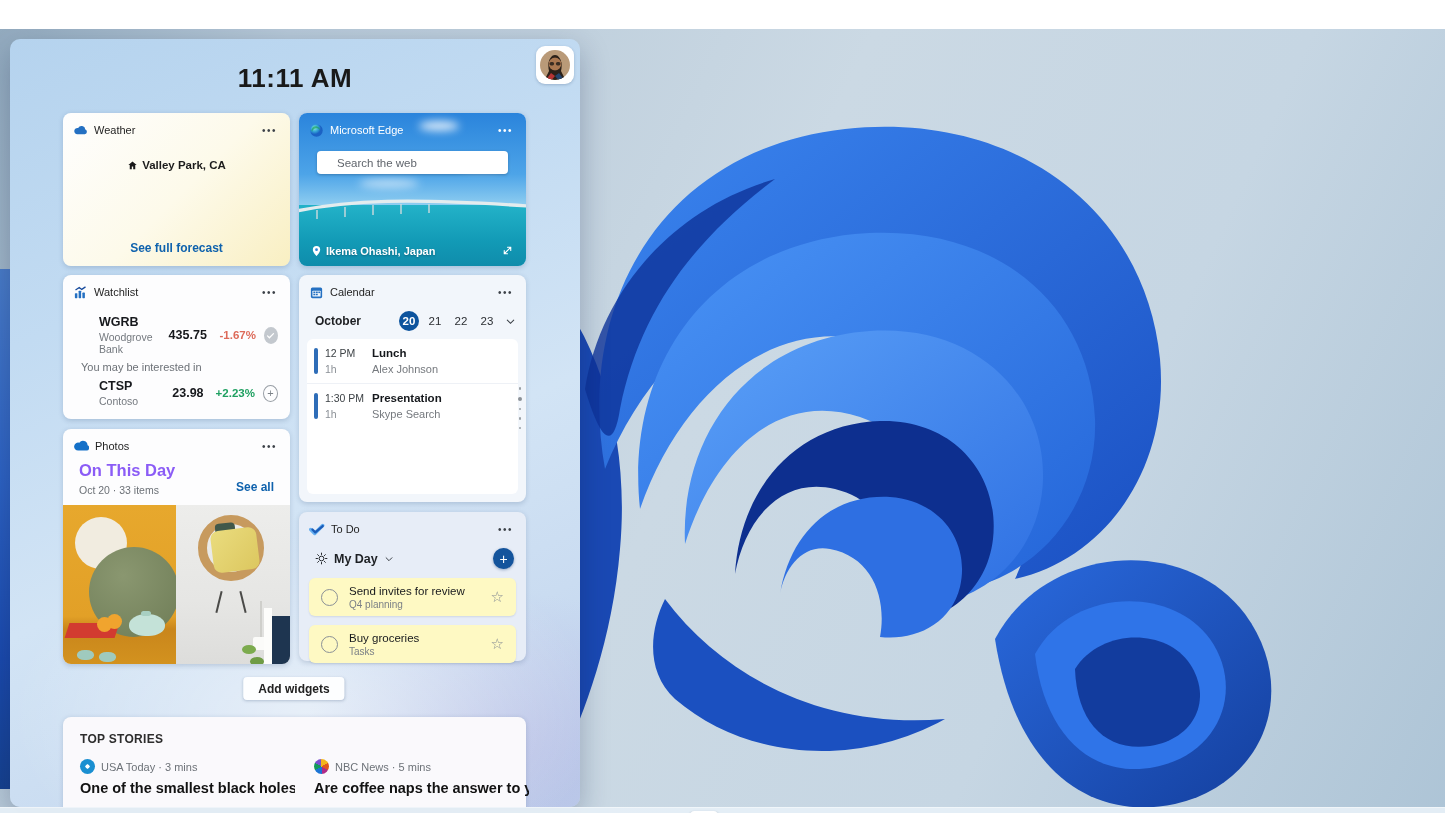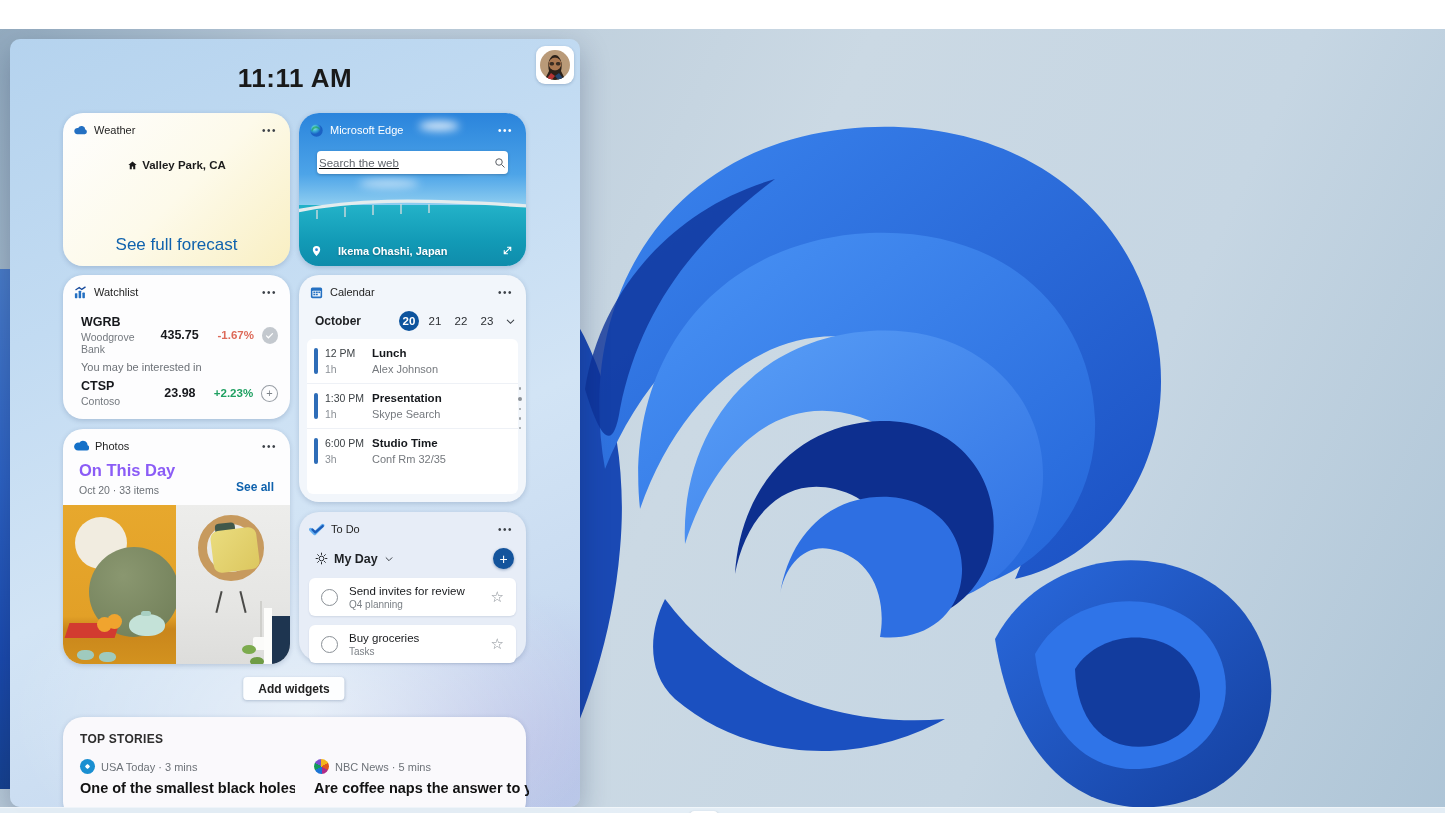--- a/index.html
+++ b/index.html
@@ -20,21 +20,21 @@
       radial-gradient(420px 260px at 52% 88%, rgba(255,255,255,.55), rgba(255,255,255,0) 70%),
       radial-gradient(300px 220px at 88% 92%, rgba(168,150,215,.28), rgba(168,150,215,0) 70%),
       linear-gradient(155deg,#b5d3ee 0%,#c2dbf2 30%,#d2e4f5 58%,#cadcf1 78%,#bccfeb 100%);
     box-shadow:0 10px 30px rgba(10,30,70,.28); }
 
   .clock { position:absolute; top:24px; left:0; width:570px; text-align:center;
     font-size:26px; font-weight:700; color:#191919; letter-spacing:.5px; }
   .avatar { position:absolute; left:526px; top:7px; width:38px; height:38px; border-radius:9px;
     background:#fff; box-shadow:0 1px 3px rgba(30,60,100,.25); display:flex; align-items:center; justify-content:center; }
 
-  .card { position:absolute; border-radius:20px; background:#fdfdfe;
+  .card { position:absolute; border-radius:8px; background:#fdfdfe;
     box-shadow:0 1.5px 5px rgba(25,55,100,.18); }
   .card-head { position:absolute; top:8px; left:10px; right:8px; height:18px;
     display:flex; align-items:center; gap:6px; }
   .card-title { font-size:11px; color:#1f1f1f; }
   .menu-dots { margin-left:auto; font-size:10px; letter-spacing:1.5px; color:#3c4148;
     padding:2px 5px; border-radius:9px; cursor:default; }
   .light .card-title { color:#fff; }
   .light .menu-dots { color:#fff; }
 
   
@@ -46,39 +46,39 @@
   .sun-ball { width:34px; height:34px; border-radius:50%;
     background:radial-gradient(circle at 35% 32%,#ffe27a,#f8b736 58%,#ef9e17); }
   .temp-num { font-size:38px; font-weight:400; color:#191919; margin-left:15px; letter-spacing:-2px; }
   .unit-toggle { display:flex; flex-direction:column; align-items:center; margin-left:4px; margin-top:-4px; }
   .unit-f { font-size:10.5px; font-weight:700; color:#222; border-bottom:1.6px solid #333; padding:0 1px 1px; }
   .unit-c { font-size:9px; color:#9aa0a6; margin-top:1px; }
   .cond-block { margin-left:auto; text-align:right; }
   .cond-main { font-size:11px; color:#222; }
   .cond-precip { margin-top:5px; font-size:11px; color:#222; display:flex; justify-content:flex-end; align-items:center; gap:2px; }
   .forecast-link { position:absolute; bottom:11px; width:100%; text-align:center;
-    font-size:17px; font-weight:400; color:#0f62ad; cursor:pointer; }
+    font-size:12px; font-weight:700; color:#0f62ad; cursor:pointer; }
 
   
   .edgew { left:289px; top:74px; width:227px; height:153px; overflow:hidden; }
   .edge-sky { position:absolute; inset:0; background:linear-gradient(#2a84dc 0%,#4da4e8 40%,#8ecdf0 60%); }
   .edge-sea { position:absolute; left:0; right:0; top:60%; bottom:0;
     background:linear-gradient(#23b2c8,#129ab6 60%,#0f8cab); }
   .cloud { position:absolute; background:rgba(255,255,255,.8); border-radius:50%; filter:blur(4px); }
   .searchbox { position:absolute; top:38px; left:18px; right:18px; height:23px; background:#fff;
-    border-radius:4px; box-shadow:0 1px 3px rgba(0,30,60,.3); display:flex; align-items:center; padding:0 2px;text-decoration:underline; }
+    border-radius:4px; box-shadow:0 1px 3px rgba(0,30,60,.3); display:flex; align-items:center; padding:0 20px; }
   .searchbox input { border:none; outline:none; flex:1; font-size:11.5px; color:#333;
     font-family:"Liberation Sans",sans-serif; background:transparent; }
   .searchbox input::placeholder { color:#61666d; }
-  .edge-bottom { position:absolute; left:12px; right:12px; bottom:9px; display:flex; align-items:center; gap:16px; }
+  .edge-bottom { position:absolute; left:12px; right:12px; bottom:9px; display:flex; align-items:center; gap:4px; }
   .edge-loc { font-size:11px; font-weight:700; color:#fff; text-shadow:0 1px 2px rgba(0,40,60,.4); }
 
   
   .watchlist { left:53px; top:236px; width:227px; height:144px; }
-  .stock-row { position:absolute; left:18px; right:12px; display:flex; align-items:center; }
+  .stock-row { position:absolute; left:36px; right:12px; display:flex; align-items:center; }
   .stock-names { width:84px; }
   .stock-sym { font-size:12.5px; font-weight:700; color:#17191d; }
   .stock-co { font-size:10.5px; color:#74797f; margin-top:2px; }
   .stock-price { margin-left:auto; font-size:12.5px; font-weight:700; color:#17191d; }
   .stock-chg { width:52px; text-align:right; font-size:11.5px; font-weight:700; margin-left:6px; }
   .chg-down { color:#dd6a59; }
   .chg-up { color:#1fa061; }
   .chk-circle { width:17px; height:17px; border-radius:50%; background:#c3c8ce; margin-left:8px;
     display:flex; align-items:center; justify-content:center; }
   .add-circle { width:17px; height:17px; border-radius:50%; border:1.2px solid #989ea5; margin-left:8px;
@@ -119,21 +119,21 @@
   .ph-left { width:113px; background:linear-gradient(#e7a82d 0%,#e2a027 70%,#c9861b 78%,#d3921f 100%); }
   .ph-right { width:114px; background:linear-gradient(#ededeb 0%,#e6e6e4 60%,#dddddb 100%); }
   .shape { position:absolute; }
 
   
   .todow { left:289px; top:473px; width:227px; height:149px; background:#e7edf7; }
   .myday-row { position:absolute; top:36px; left:16px; right:12px; display:flex; align-items:center; gap:6px; }
   .myday-label { font-size:12.5px; font-weight:700; color:#1d2024; }
   .todo-add { margin-left:auto; width:21px; height:21px; border-radius:50%; background:#14549c; color:#fff;
     font-size:14px; display:flex; align-items:center; justify-content:center; box-shadow:0 1px 3px rgba(10,50,110,.4); cursor:pointer; }
-  .task-card { position:relative; margin:0 10px 9px; height:38px; background:#ffffff; border-radius:6px;
+  .task-card { position:relative; margin:0 10px 9px; height:38px; background:#fef9c3; border-radius:6px;
     box-shadow:0 1px 2px rgba(30,60,100,.12); display:flex; align-items:center; padding:8px 12px; gap:11px; cursor:pointer; }
   .tasks-area { position:absolute; top:66px; left:0; right:0; }
   .task-chk { width:17px; height:17px; border-radius:50%; border:1.4px solid #8a9096; flex:none; }
   .task-title { font-size:11.5px; color:#17191c; }
   .task-list { font-size:10px; color:#7b8086; margin-top:2px; }
   .task-star { margin-left:auto; font-size:15px; color:#878d94; }
 
   
   .add-widgets { position:absolute; top:638px; left:284px; transform:translateX(-50%);
     background:rgba(255,255,255,.92); border:none; border-radius:4px; height:23px; padding:0 15px;
@@ -373,33 +373,20 @@
             <div class="ev-t1">1:30 PM</div>
             <div class="ev-t2">1h</div>
           </div>
           <div>
             <div class="ev-title">
                 <span>Presentation</span>
               </div>
             <div class="ev-sub">Skype Search</div>
           </div>
         </div>
-        <div class="ev-row">
-          <span class="ev-bar bar-blue"></span>
-          <div class="ev-time">
-            <div class="ev-t1">6:00 PM</div>
-            <div class="ev-t2">3h</div>
-          </div>
-          <div>
-            <div class="ev-title">
-                <span>Studio Time</span>
-              </div>
-            <div class="ev-sub">Conf Rm 32/35</div>
-          </div>
-        </div>
       </div>
       <div class="scroll-dots">
         <span class="sdot"></span>
           <span class="sdot big"></span>
           <span class="sdot"></span>
           <span class="sdot"></span>
           <span class="sdot"></span>
       </div>
     </div>
 

